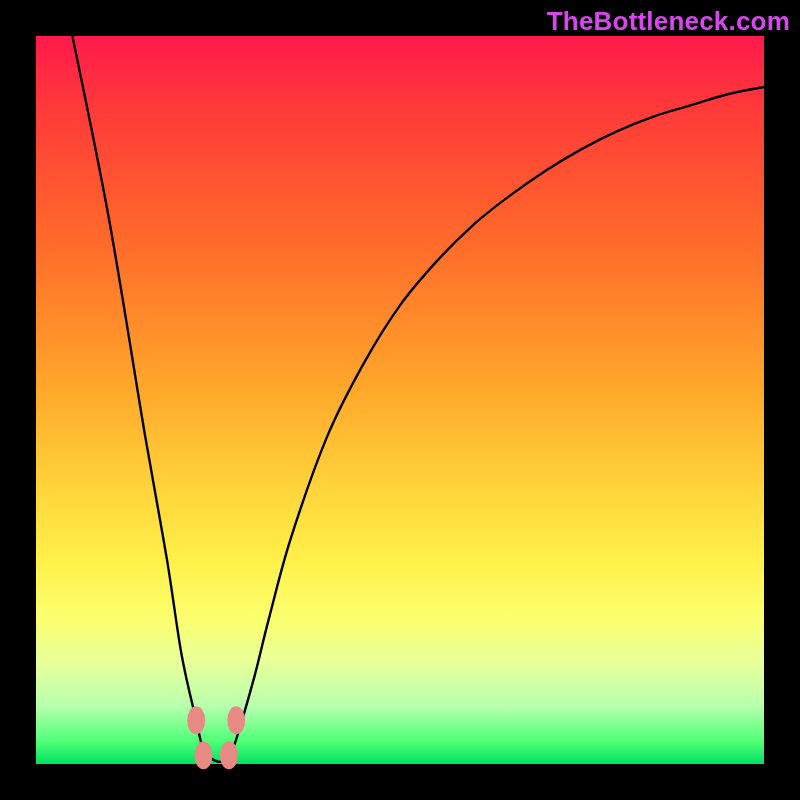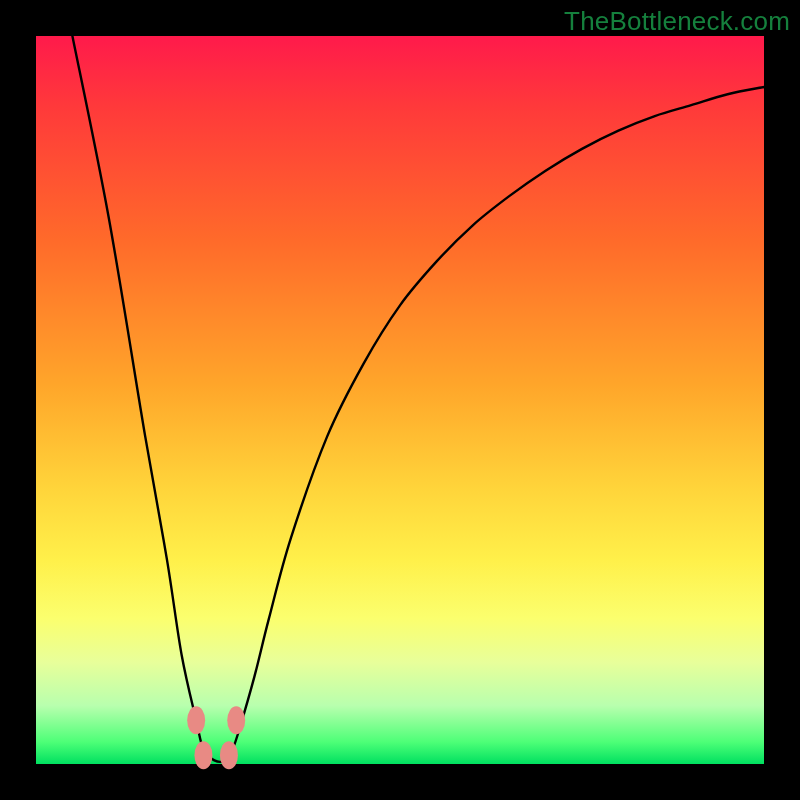--- a/index.html
+++ b/index.html
@@ -38,22 +38,22 @@
       #b8ffae 92%,
       #4dff77 97%,
       #00e060 100%
     );
   }
   .watermark {
     position: absolute;
     top: 6px;
     right: 10px;
     font-size: 26px;
-    font-weight: 400;
-    color: #15803d;
+    font-weight: 700;
+    color: #d946ef;
     letter-spacing: 0.2px;
     user-select: none;
   }
   svg.curve {
     position: absolute;
     left: 0;
     top: 0;
     width: 728px;
     height: 728px;
     overflow: visible;

